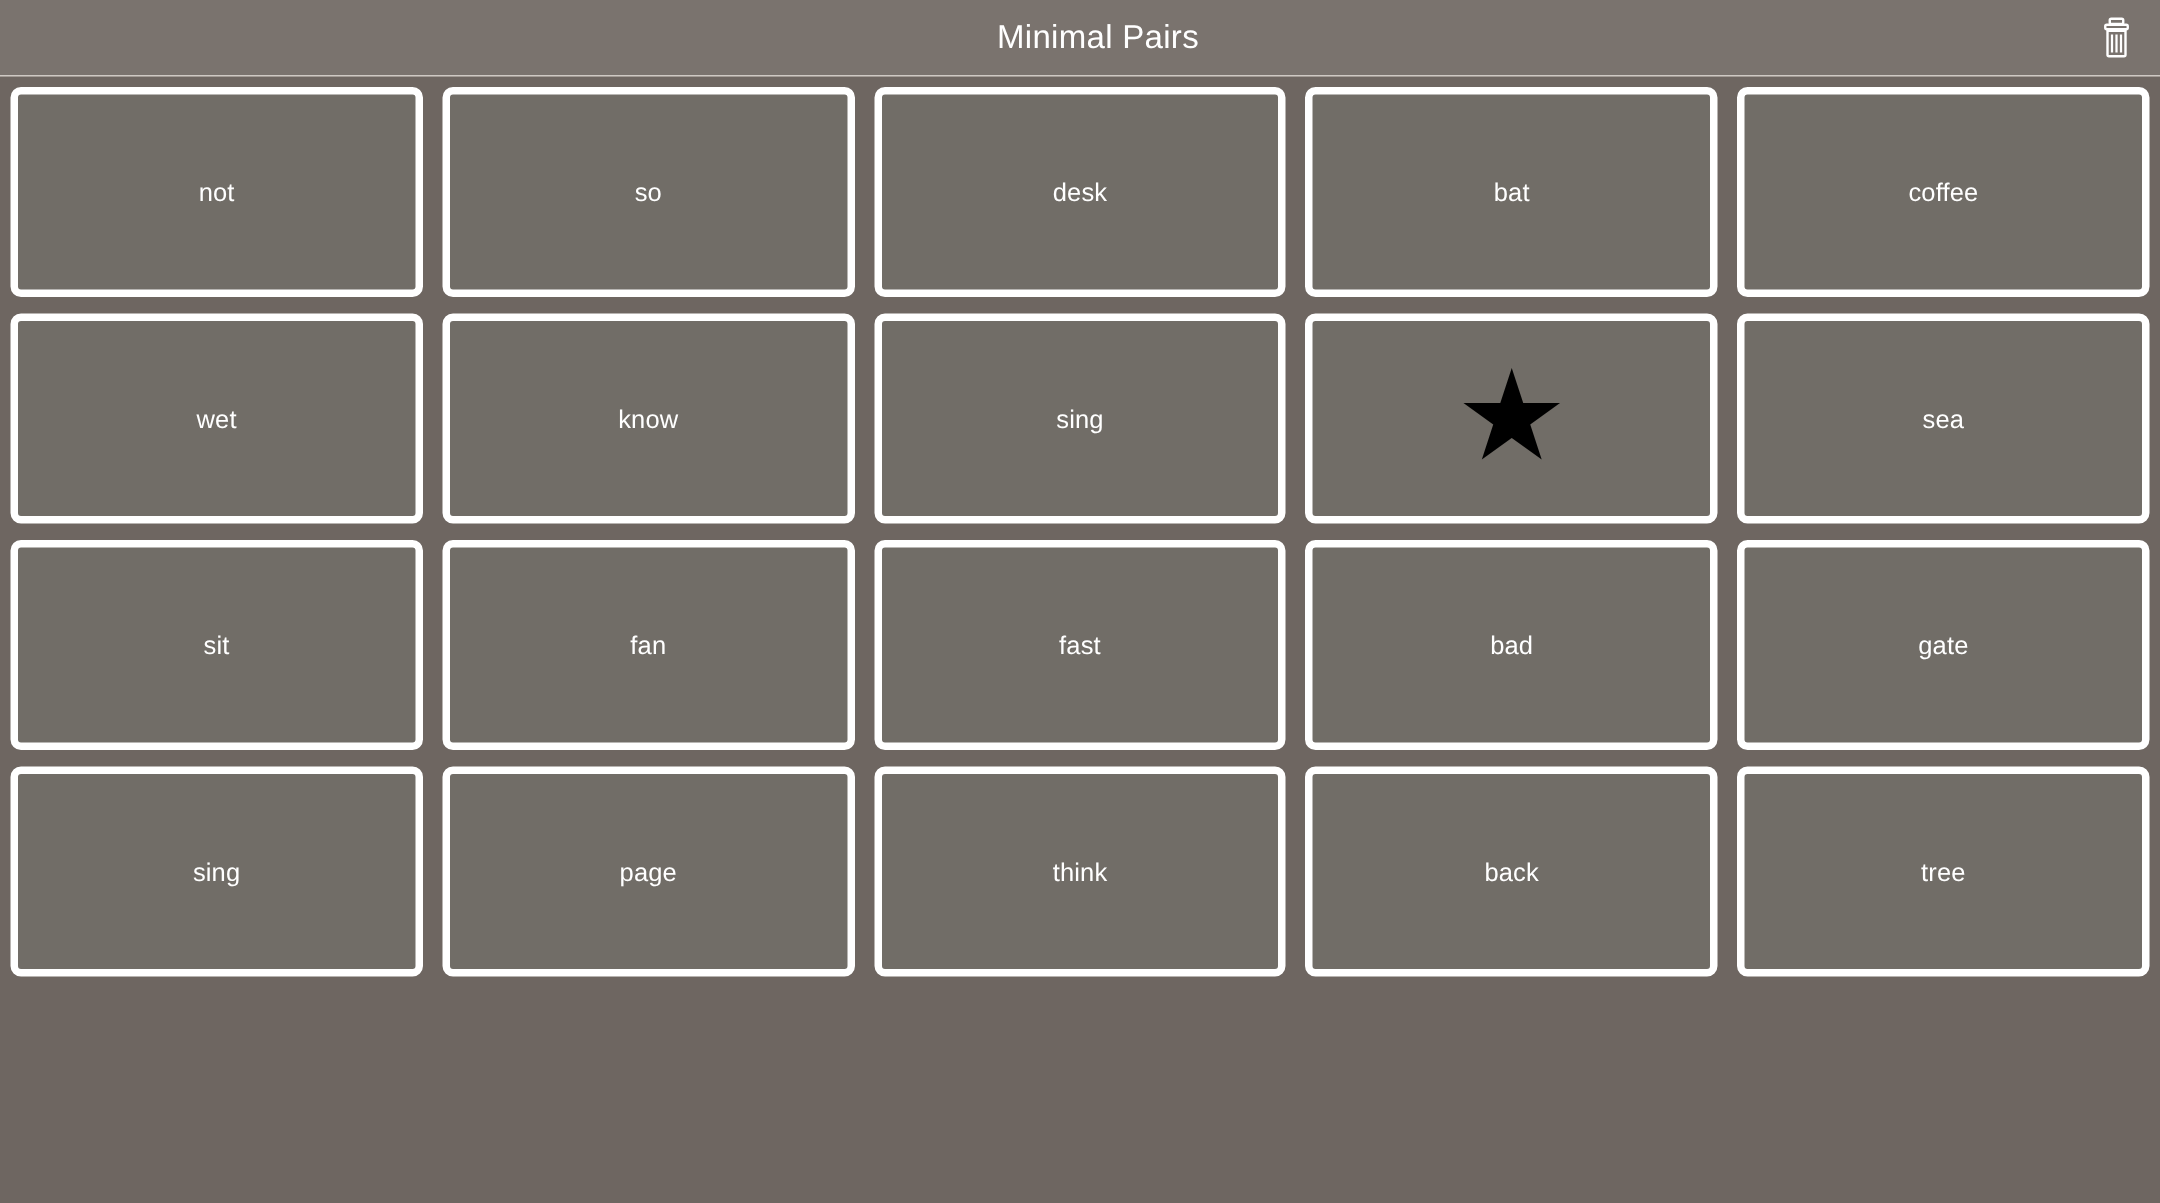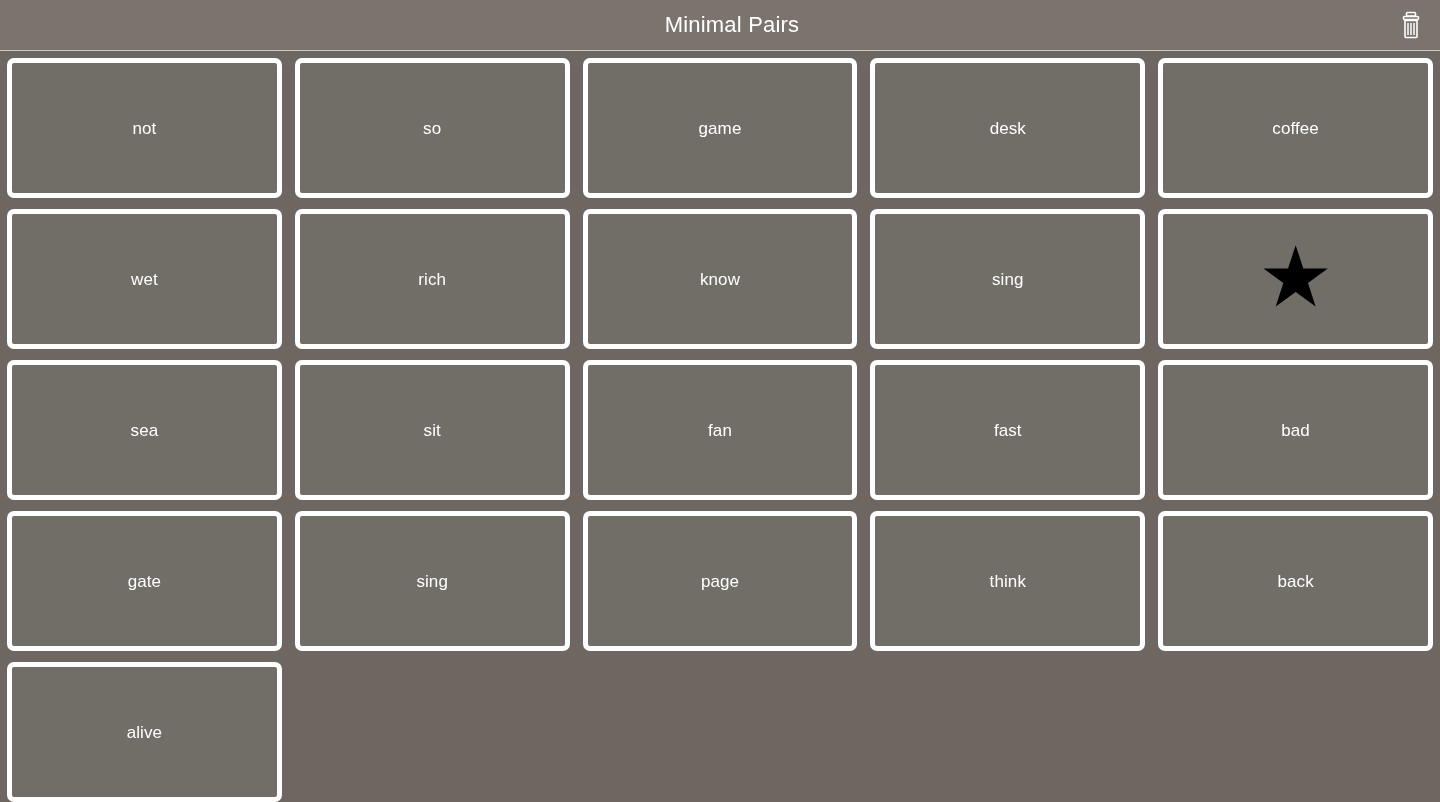--- a/index.html
+++ b/index.html
@@ -122,33 +122,30 @@
 </div>
 
 <div class="board" id="board">
     <div class="card">
       <span class="card-label">not</span>
     </div>
     <div class="card">
       <span class="card-label">so</span>
     </div>
     <div class="card">
-      <span class="card-label">game</span>
+      <span class="card-label">desk</span>
     </div>
     <div class="card">
-      <span class="card-label">desk</span>
+      <span class="card-label">bat</span>
     </div>
     <div class="card">
       <span class="card-label">coffee</span>
     </div>
     <div class="card">
       <span class="card-label">wet</span>
-    </div>
-    <div class="card">
-      <span class="card-label">rich</span>
     </div>
     <div class="card">
       <span class="card-label">know</span>
     </div>
     <div class="card">
       <span class="card-label">sing</span>
     </div>
     <div class="card">
       <span class="card-star">★</span>
     </div>
@@ -176,15 +173,15 @@
     <div class="card">
       <span class="card-label">page</span>
     </div>
     <div class="card">
       <span class="card-label">think</span>
     </div>
     <div class="card">
       <span class="card-label">back</span>
     </div>
     <div class="card">
-      <span class="card-label">alive</span>
+      <span class="card-label">tree</span>
     </div>
   </div>
 
 </body></html>

